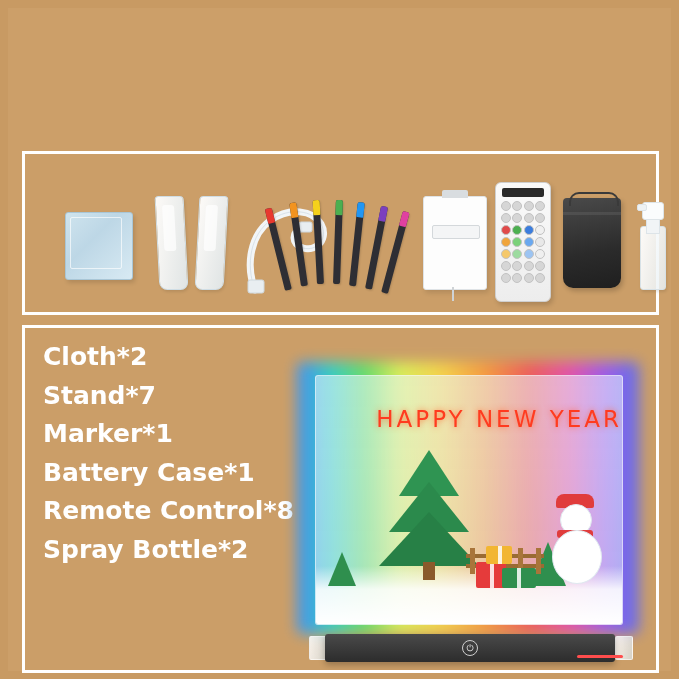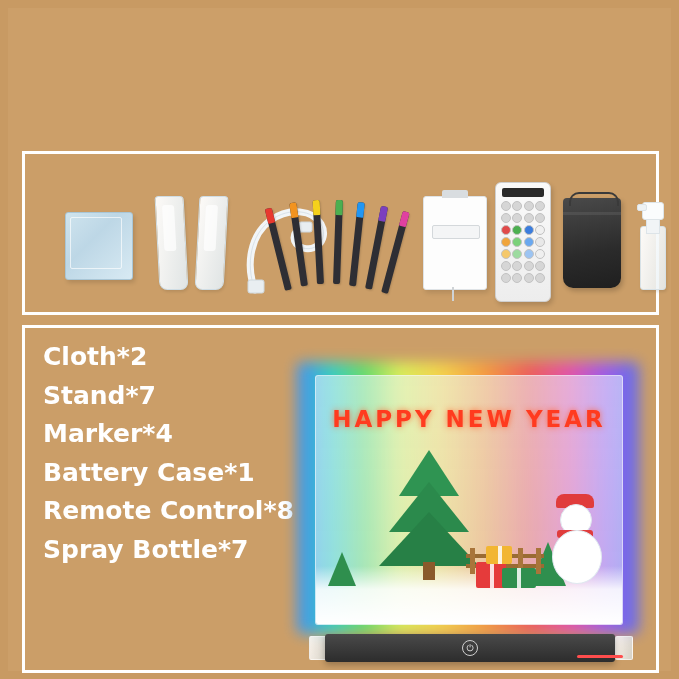--- a/index.html
+++ b/index.html
@@ -329,24 +329,24 @@
     height: 248px;
     background: linear-gradient(180deg, rgba(236,246,255,0.55), rgba(226,240,252,0.5));
     border: 1px solid rgba(255,255,255,0.5);
     border-radius: 3px;
     overflow: hidden;
   }
   .happy-text {
     position: absolute;
     left: 0; top: 30px;
     width: 100%;
-    text-align: center;
+    text-align: right;
     color: #ff3b1f;
     font-size: 23px;
-    font-weight: bold;
+    font-weight: normal;
     letter-spacing: 3px;
     font-family: "DejaVu Sans", sans-serif;
     text-shadow: 0 0 6px rgba(255,90,40,0.8);
   }
   .snowground {
     position: absolute;
     left: 0; bottom: 0;
     width: 100%;
     height: 58px;
     background: linear-gradient(180deg, rgba(255,255,255,0.0), rgba(255,255,255,0.85) 40%, #ffffff);
@@ -619,24 +619,24 @@
         </div>
 
       </div>
     </div>
 
     <div class="panel bottom-panel">
 
       <div class="item-list">
         <div class="item">Cloth*2</div>
         <div class="item">Stand*7</div>
-        <div class="item">Marker*4</div>
+        <div class="item">Marker*1</div>
         <div class="item">Battery Case*1</div>
         <div class="item">Remote Control*8</div>
-        <div class="item">Spray Bottle*7</div>
+        <div class="item">Spray Bottle*2</div>
       </div>
 
       <div class="led-photo">
         <div class="glow"></div>
 
         <div class="panel-glass">
           <div class="happy-text">HAPPY NEW YEAR</div>
 
           <div class="snowground"></div>
 

